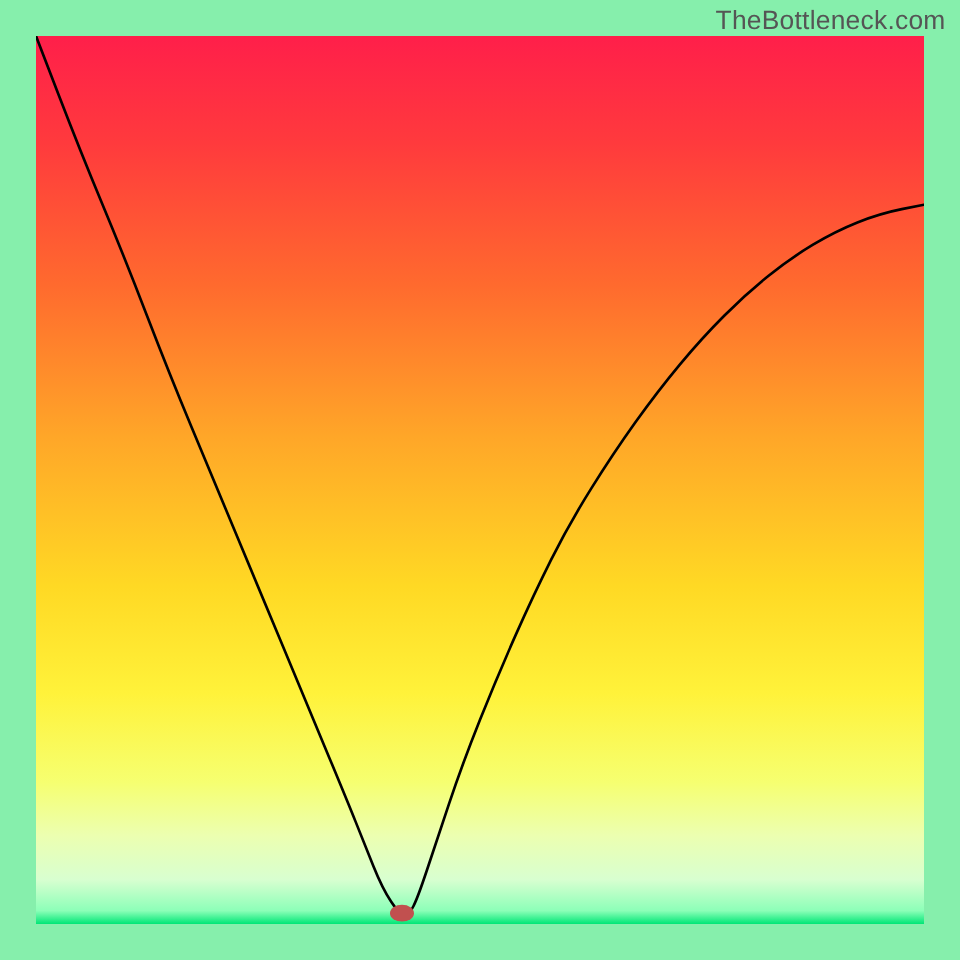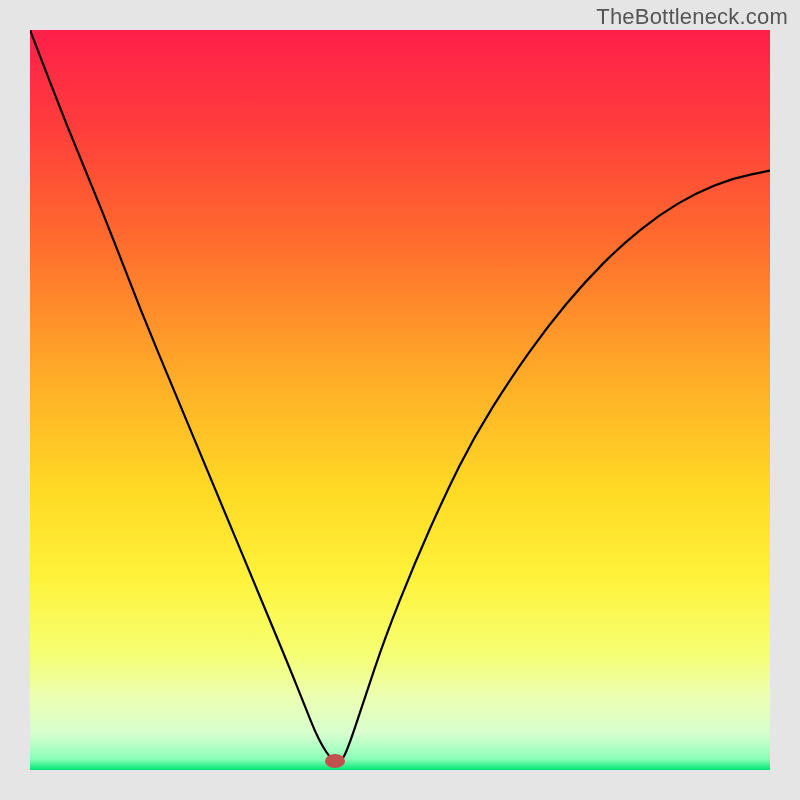--- a/index.html
+++ b/index.html
@@ -8,21 +8,21 @@
     width: 800px;
     height: 800px;
     overflow: hidden;
     background: #000;
     font-family: Arial, Helvetica, sans-serif;
   }
   .frame {
     position: relative;
     width: 800px;
     height: 800px;
-    background: #e5e5e5;
+    background: #86efac;
   }
   .plot {
     position: absolute;
     left: 30px;
     top: 30px;
     width: 740px;
     height: 740px;
   }
   .watermark {
     position: absolute;

